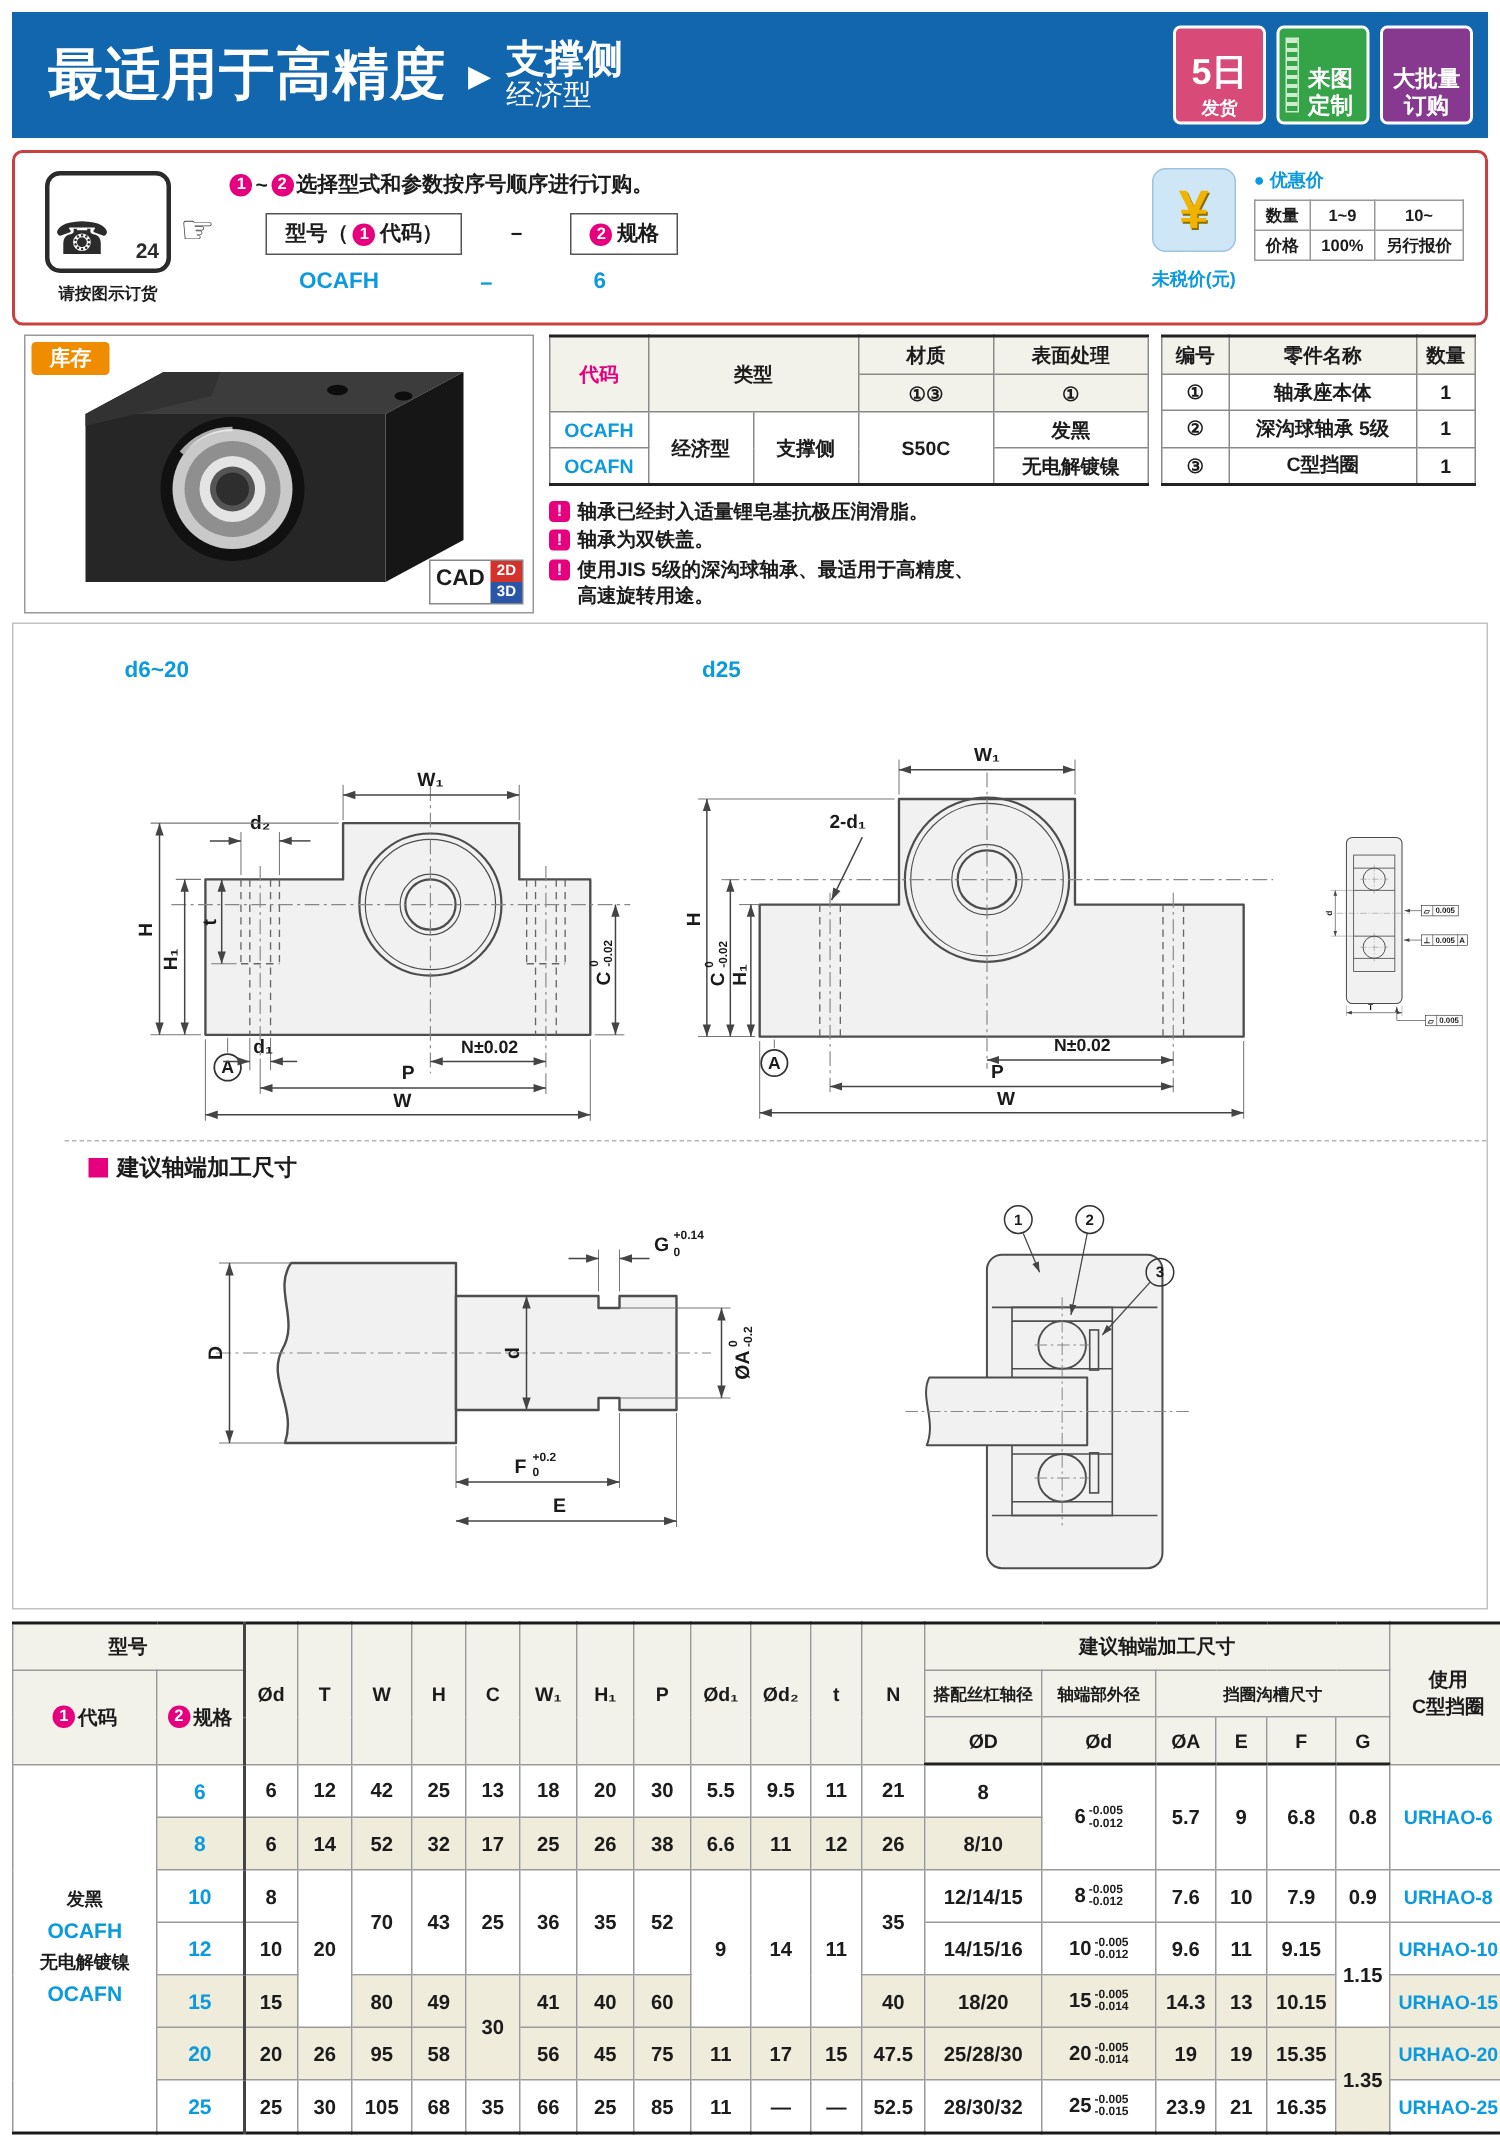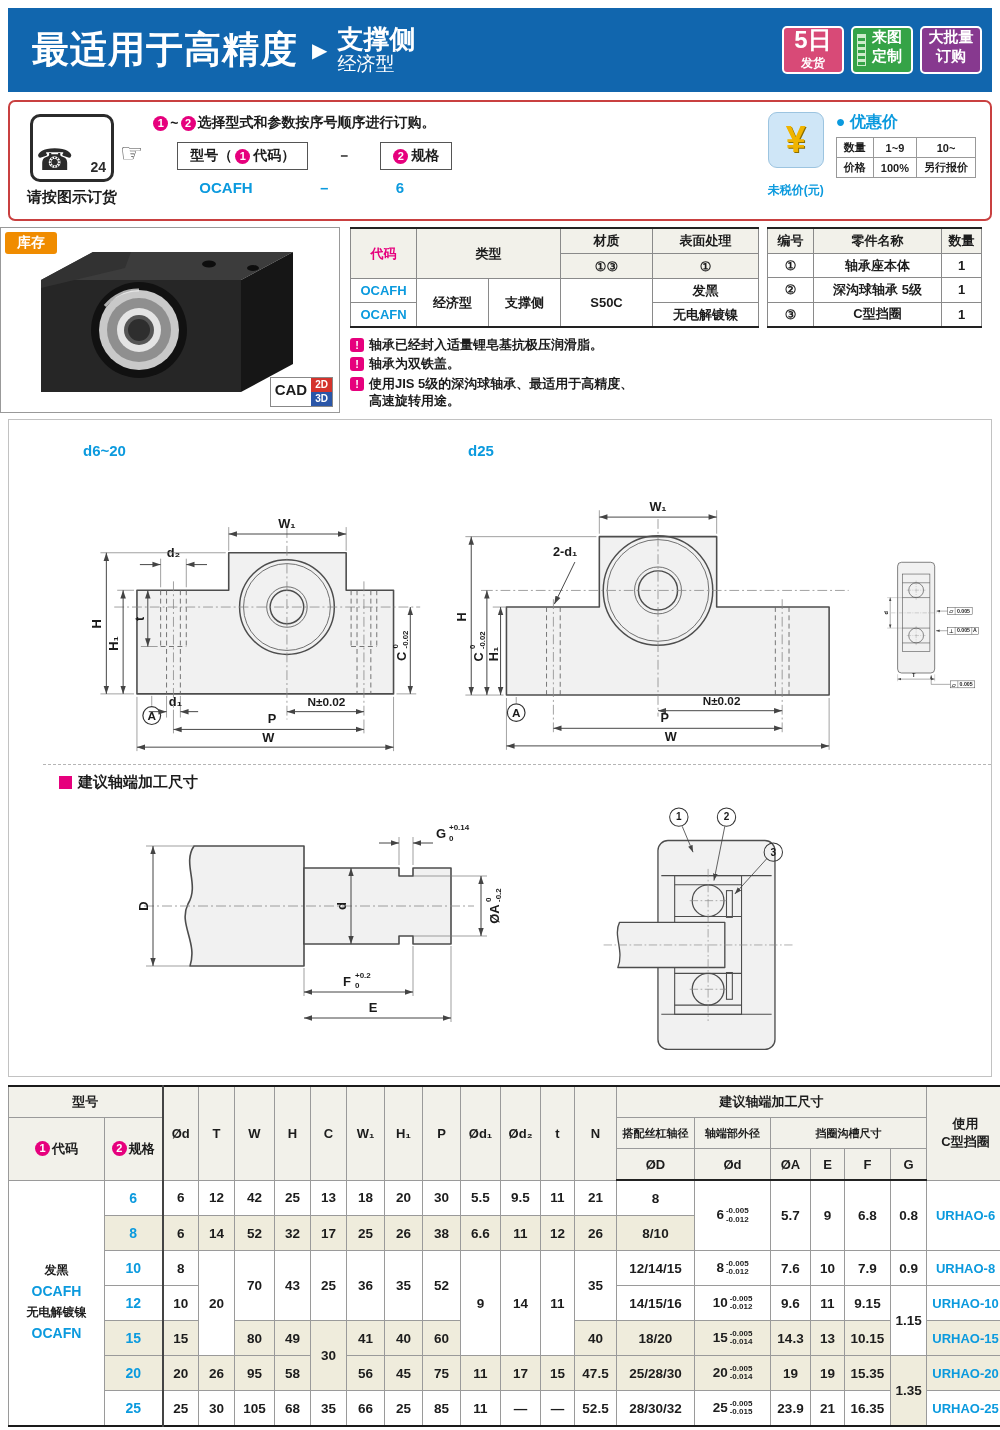--- a/index.html
+++ b/index.html
@@ -5,50 +5,50 @@
   html,body{margin:0;padding:0;}
   body{width:1000px;height:1430px;background:#fff;font-family:"Liberation Sans",sans-serif;color:#1c1c1c;position:relative;}
   
   .topbar{margin:8px;height:84px;background:#1166ae;display:flex;align-items:center;padding:0 10px 0 24px;box-sizing:border-box;}
   .title{color:#fff;font-size:37px;font-weight:bold;letter-spacing:1px;white-space:nowrap;}
   .tri{color:#fff;font-size:20px;margin:0 10px 0 14px;}
   .subt{display:flex;flex-direction:column;line-height:1.1;color:#fff;}
   .subt .s1{font-size:26px;font-weight:bold;}
   .subt .s2{font-size:19px;}
   .badges{margin-left:auto;display:flex;gap:7px;}
-  .badge{width:62px;height:48px;border:2px solid #fff;border-radius:5px;color:#fff;font-weight:bold;display:flex;flex-direction:column;justify-content:flex-start;align-items:center;box-sizing:border-box;position:relative;}
+  .badge{width:62px;height:66px;border:2px solid #fff;border-radius:5px;color:#fff;font-weight:bold;display:flex;flex-direction:column;justify-content:flex-end;align-items:center;box-sizing:border-box;position:relative;}
   .b-ship{background:#d84a77;}
   .b-ship .big{font-size:24px;line-height:1;}
   .b-ship .small{font-size:12px;margin-top:3px;}
   .b-custom{background:#35a347;padding-left:10px;}
   .b-custom::before{content:"";position:absolute;left:4px;top:6px;bottom:6px;width:7px;background:repeating-linear-gradient(#cdeccb 0 3px,#35a347 3px 6px);border:1px solid #cdeccb;}
   .b-bulk{background:#87398f;}
   .badge .l{font-size:15px;line-height:1.25;}
   
   .orderbox{margin:6px 8px;border:2px solid #c94040;border-radius:7px;padding:10px 14px 12px;display:flex;align-items:flex-start;}
   .phone{width:96px;text-align:center;}
   .phone-box{width:78px;height:62px;border:3px solid #2b2b2b;border-radius:10px;margin:2px auto 0;position:relative;}
   .phone-glyph{position:absolute;left:3px;bottom:2px;font-size:30px;color:#2b2b2b;}
   .phone-24{position:absolute;right:5px;bottom:4px;font-size:14px;font-weight:bold;color:#2b2b2b;}
-  .phone-cap{font-size:15px;font-weight:bold;margin-top:6px;white-space:nowrap;}
+  .phone-cap{font-size:11px;font-weight:bold;margin-top:6px;white-space:nowrap;}
   .hand{font-size:26px;color:#444;margin:26px 4px 0 0;}
   .ordermid{margin-left:6px;}
   .instr{font-size:14px;font-weight:bold;display:flex;align-items:center;gap:2px;margin-top:2px;}
   .pnum{display:inline-block;width:15px;height:15px;border-radius:50%;background:#e6007d;color:#fff;font-size:11px;line-height:15px;text-align:center;font-weight:bold;flex:none;}
   .boxesline{display:flex;align-items:center;gap:29px;margin:10px 0 0 24px;font-size:14px;font-weight:bold;}
   .obox{border:1.5px solid #555;padding:4px 12px;display:flex;align-items:center;gap:3px;background:#fff;}
   .exline{display:flex;gap:64px;margin:9px 0 0 46px;font-size:15px;font-weight:bold;color:#0b9ade;}
   .priceblk{margin-left:auto;display:grid;grid-template-columns:58px auto;grid-template-rows:auto auto auto;column-gap:10px;row-gap:4px;}
   .yen{grid-row:1/3;width:54px;height:54px;background:#cfe6f7;border:1px solid #9cc4e0;border-radius:9px;color:#f0b400;font-size:36px;font-weight:bold;text-align:center;line-height:54px;text-shadow:1px 1px 0 #8a6d00;}
-  .ptitle{color:#0b9ade;font-size:16px;font-weight:bold;}
+  .ptitle{color:#0b9ade;font-size:12px;font-weight:bold;}
   .ptab{border-collapse:collapse;}
   .ptab td{border:1px solid #999;font-size:11px;font-weight:bold;padding:2px 7px;text-align:center;white-space:nowrap;}
   .pnote{grid-column:1/3;color:#0b9ade;font-size:12px;font-weight:bold;}
   
-  .prodrow{margin:6px 0;display:flex;gap:10px;}
+  .prodrow{margin:6px 16px;display:flex;gap:10px;}
   .photobox{width:338px;height:184px;border:1px solid #999;position:relative;flex:none;background:#fff;}
   .stock{position:absolute;left:4px;top:4px;background:#f08c00;color:#fff;font-size:14px;font-weight:bold;padding:2px 12px;border-radius:3px;z-index:2;}
   .cadlogo{position:absolute;right:6px;bottom:5px;display:flex;align-items:stretch;border:1px solid #888;background:#fff;}
   .cadtxt{font-size:15px;font-weight:bold;padding:3px 4px;letter-spacing:0;}
   .cadcol{display:flex;flex-direction:column;}
   .cad2d{background:#d4332c;color:#fff;font-size:10px;font-weight:bold;padding:0 4px;line-height:14px;}
   .cad3d{background:#2a56a8;color:#fff;font-size:10px;font-weight:bold;padding:0 4px;line-height:14px;}
   .rightcol{flex:1;}
   .tbls{display:flex;gap:8px;}
   .stab,.parttab{border-collapse:collapse;table-layout:fixed;}

